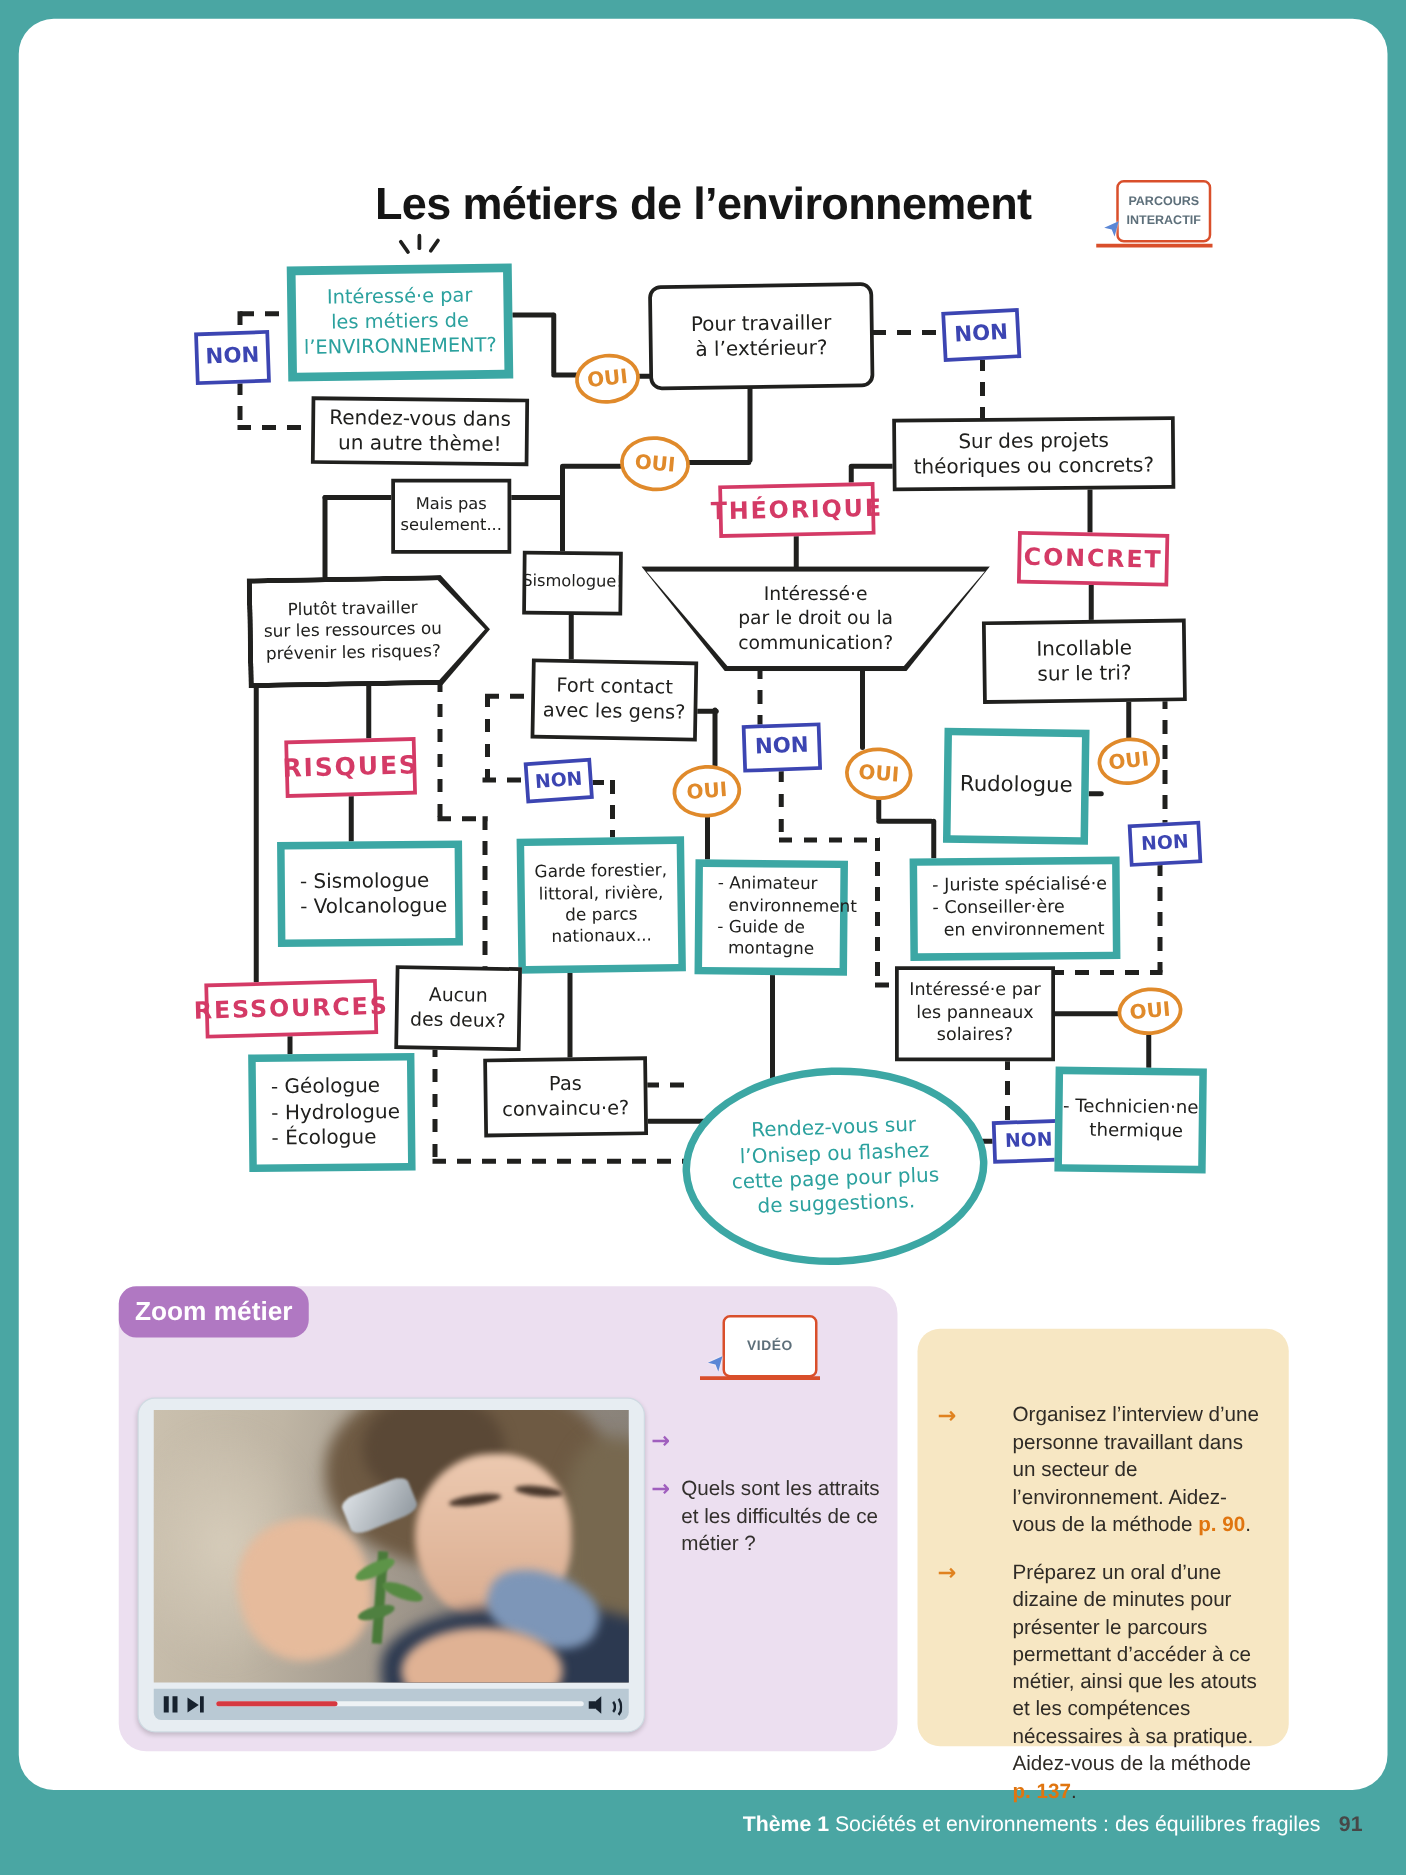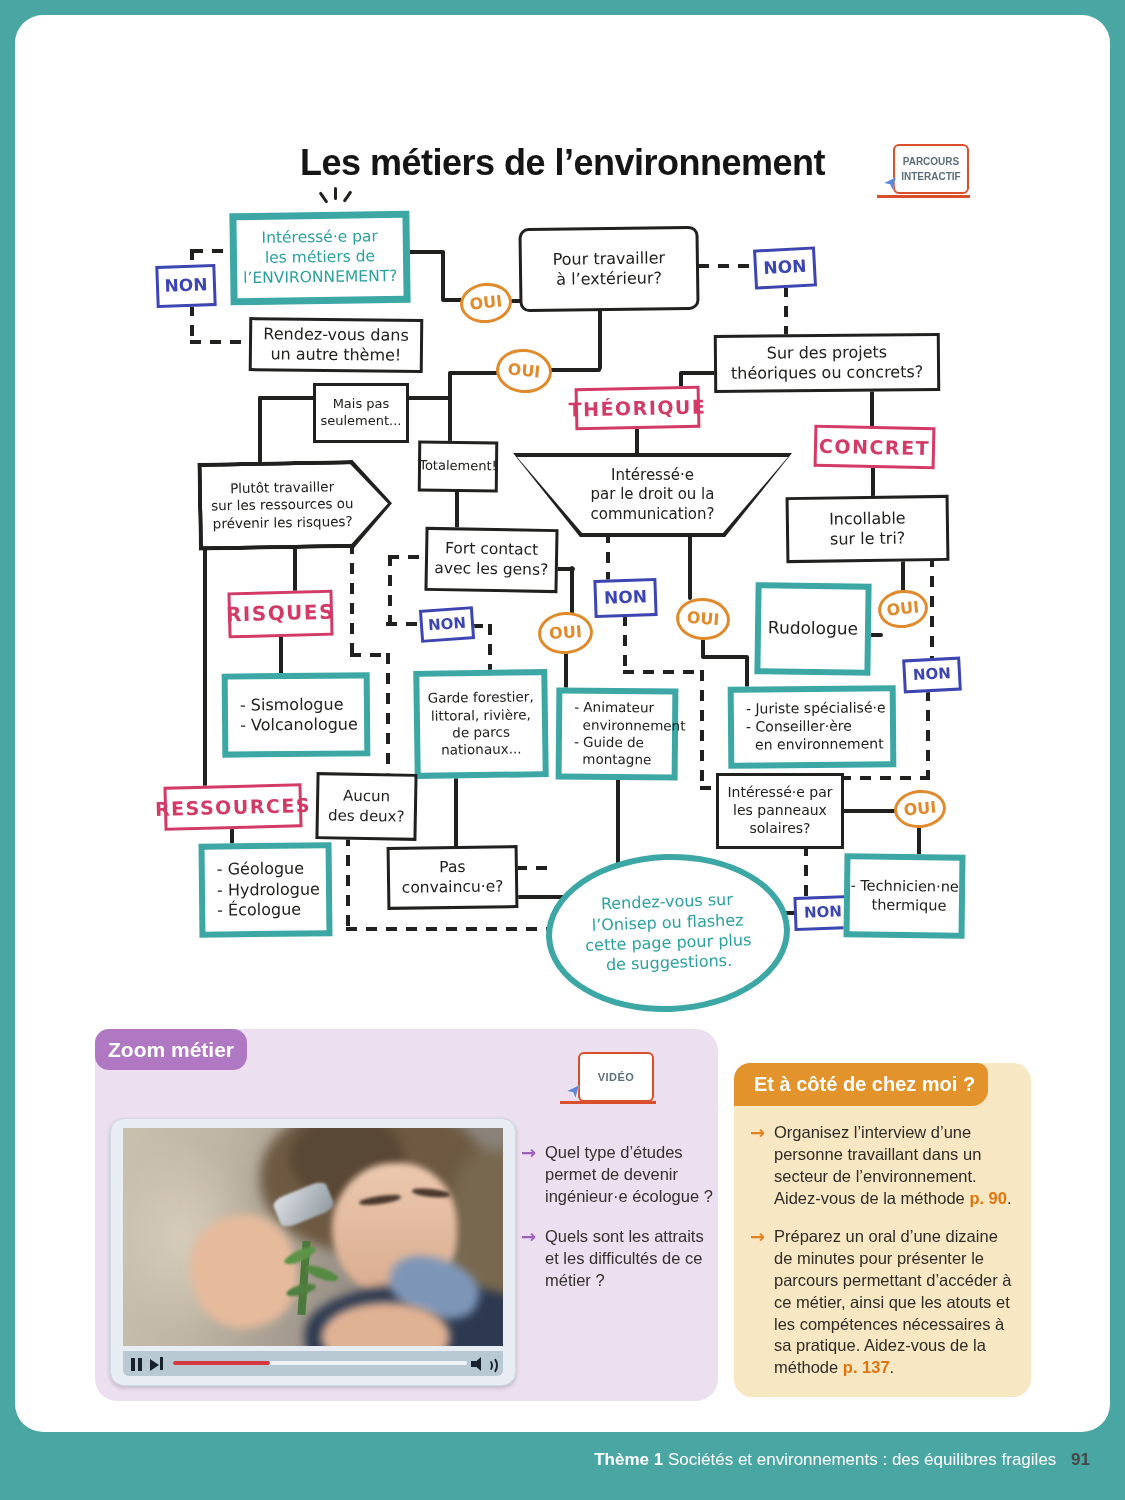--- a/index.html
+++ b/index.html
@@ -71,21 +71,21 @@
   .qitem{display:flex;margin-bottom:18px;}
   .qarrow{color:#a05fbe;font-weight:bold;font-size:18px;width:24px;flex:0 0 24px;font-family:"DejaVu Sans",sans-serif;}
   .qtext{font-size:16.5px;color:#33302d;line-height:1.33;}
   .opanel{position:absolute;left:734px;top:1063px;width:297px;height:334px;background:#f7e7c3;border-radius:18px;}
   .ohead{position:absolute;left:734px;top:1063px;width:254px;height:43px;background:#e2932c;
          border-radius:16px 10px 16px 0;color:#fff;font-weight:bold;font-size:20px;
          display:flex;align-items:center;padding-left:20px;box-sizing:border-box;}
   .olist{position:absolute;left:750px;top:1122px;width:266px;}
   .oitem{display:flex;margin-bottom:16px;}
   .oarrow{color:#e0821f;font-weight:bold;font-size:18px;width:24px;flex:0 0 24px;font-family:"DejaVu Sans",sans-serif;}
-  .otext{font-size:16.5px;color:#2f2b26;line-height:1.33;}
+  .otext{font-size:16.5px;color:#2f2b26;line-height:1.33;margin-left:36px;}
   .plink{color:#e0750f;font-weight:bold;}
   .footer{position:absolute;right:35px;top:1450px;font-size:17px;color:#fff;}
   .fbold{font-weight:bold;}
   .fpage{color:#474747;font-weight:bold;margin-left:10px;}
 </style>
 </head>
 <body>
 
 <div class="pg">
   <div class="sheet"></div>
@@ -173,21 +173,21 @@
 à l’extérieur?</div>
   <div class="box hand ouib" style="left:460px;top:283px;width:52px;height:40px;transform:rotate(-6deg);">OUI</div>
   <div class="box hand nob" style="left:754px;top:248px;width:62px;height:40px;transform:rotate(-3deg);">NON</div>
   <div class="box hand" style="left:714px;top:334px;width:226px;height:58px;font-size:16px;transform:rotate(-0.5deg);">Sur des projets
 théoriques ou concrets?</div>
   <div class="box hand ouib" style="left:496px;top:349px;width:56px;height:44px;transform:rotate(5deg);">OUI</div>
   <div class="box hand" style="left:313px;top:383px;width:96px;height:60px;font-size:13px;">Mais pas
 seulement...</div>
   <div class="box hand pinkb" style="left:575px;top:387px;width:125px;height:42px;font-size:19px;transform:rotate(-1.2deg);">THÉORIQUE</div>
   <div class="box hand pinkb" style="left:814px;top:426px;width:121px;height:42px;font-size:19px;transform:rotate(1.2deg);">CONCRET</div>
-  <div class="box hand" style="left:418px;top:441px;width:80px;height:51px;font-size:13px;transform:rotate(0.6deg);">Totalement!</div>
+  <div class="box hand" style="left:418px;top:441px;width:80px;height:51px;font-size:13px;transform:rotate(0.6deg);">Sismologue!</div>
 
   <div class="shape" style="left:198px;top:461px;width:194px;height:88px;transform:rotate(-1deg);">
     <div class="shp-b" style="clip-path:polygon(0 0,80% 0,100% 50%,80% 100%,0 100%);"></div>
     <div class="shp-i" style="clip-path:polygon(0 0,80% 0,100% 50%,80% 100%,0 100%);"></div>
     <div class="shp-t hand" style="font-size:13.5px;padding-right:13%;">Plutôt travailler
 sur les ressources ou
 prévenir les risques?</div>
   </div>
 
   <div class="shape" style="left:513px;top:453px;width:279px;height:84px;">
@@ -280,30 +280,28 @@
           <span class="vtri"></span>
           <span class="w1"></span>
           <span class="w2"></span>
       </div>
     </div>
   </div>
 
   <div class="qlist">
     <div class="qitem">
       <span class="qarrow">→</span>
-      <span class="qtext">Quel type d’études permet de devenir ingénieur·e écologue ?</span>
     </div>
     <div class="qitem">
       <span class="qarrow">→</span>
       <span class="qtext">Quels sont les attraits et les difficultés de ce métier ?</span>
     </div>
   </div>
 
   <div class="opanel"></div>
-  <div class="ohead">Et à côté de chez moi ?</div>
   <div class="olist">
     <div class="oitem">
       <span class="oarrow">→</span>
       <span class="otext"><span>Organisez l’interview d’une personne travaillant dans un secteur de l’environnement. Aidez-vous de la méthode </span><span class="plink">p. 90</span><span>.</span></span>
     </div>
     <div class="oitem">
       <span class="oarrow">→</span>
       <span class="otext"><span>Préparez un oral d’une dizaine de minutes pour présenter le parcours permettant d’accéder à ce métier, ainsi que les atouts et les compétences nécessaires à sa pratique. Aidez-vous de la méthode </span><span class="plink">p. 137</span><span>.</span></span>
     </div>
   </div>

